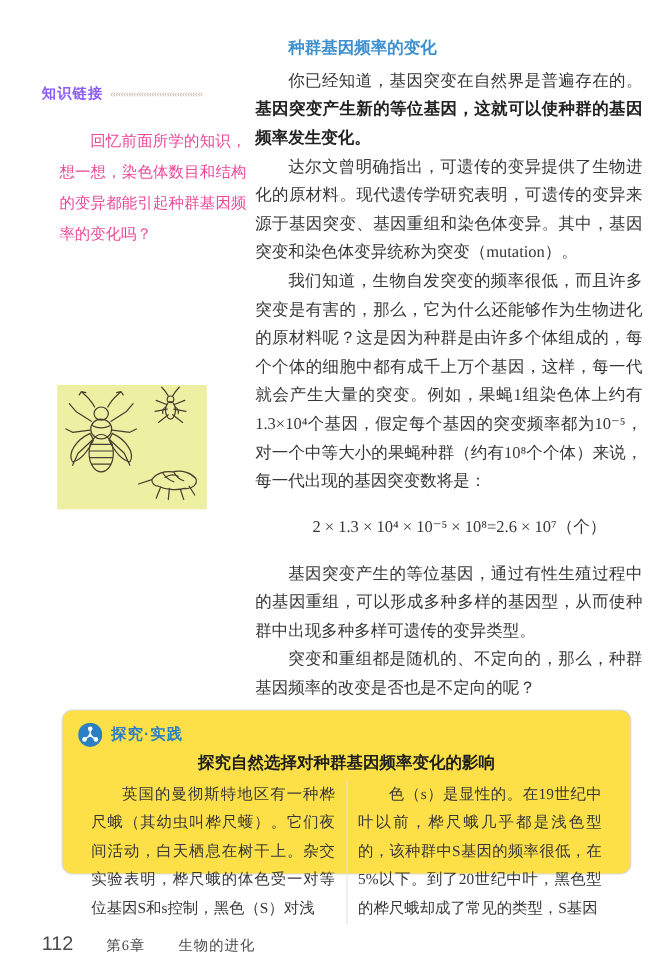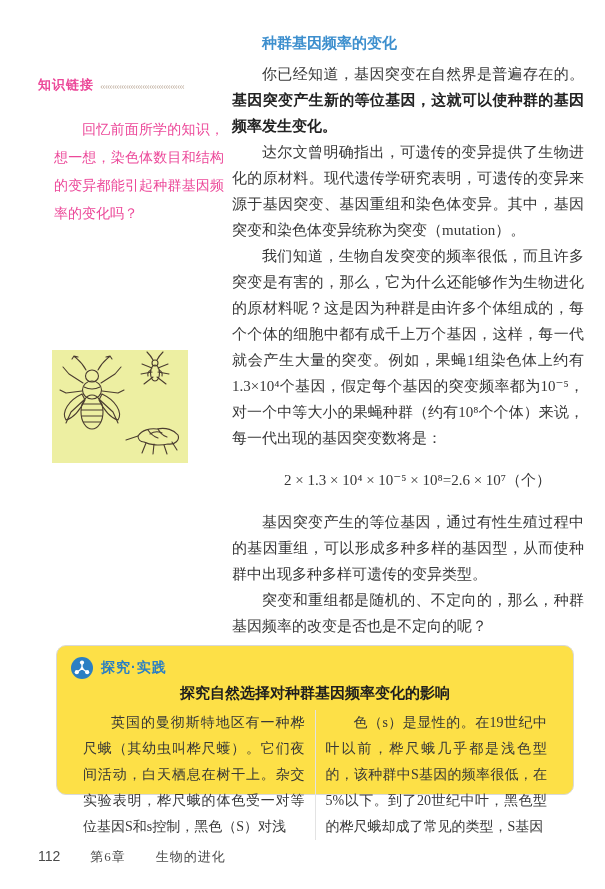--- a/index.html
+++ b/index.html
@@ -9,21 +9,21 @@
     background:#ffffff;
     font-family:"Liberation Serif","DejaVu Serif",serif;
     color:#373737;
     overflow:hidden;
   }
   
   .knowledge{position:absolute;left:38px;top:76px;width:186px;}
   .knowledge-head{display:flex;align-items:center;gap:6px;white-space:nowrap;}
   .knowledge-label{
     font-family:Liberation Mono, monospace;
-    font-weight:bold;font-size:13px;color:#ec4899;letter-spacing:1px;
+    font-weight:bold;font-size:13px;color:#8b5cf6;letter-spacing:1px;
   }
   .chevrons{
     font-size:10px;color:#c4b4a6;letter-spacing:-1px;overflow:hidden;
     flex:1 1 auto;max-width:96px;user-select:none;
   }
   .knowledge-text{
     margin-top:22px;
     font-size:14px;line-height:28px;color:#ec4899;
     text-align:justify;text-indent:2em;margin-left:16px;
   }
@@ -80,21 +80,21 @@
     flex:1 1 50%;font-size:14px;line-height:26px;
     text-align:justify;text-indent:2em;padding:0 10px;
   }
   .explore-col.right{border-left:1px solid #e3e3e3;}
   
   .footer{
     position:absolute;left:38px;top:848px;
     display:flex;align-items:baseline;gap:12px;
     color:#4a4a4a;
   }
-  .footer-page{font-family:"Liberation Sans","DejaVu Sans",sans-serif;font-size:14px;}
+  .footer-page{font-family:"Liberation Sans","DejaVu Sans",sans-serif;font-size:18px;}
   .footer-chapter,.footer-title{font-size:13px;letter-spacing:1px;margin-left:18px;}
 </style>
 </head>
 <body>
 
 <div class="page">
 
   <div class="knowledge">
     <div class="knowledge-head">
       <span class="knowledge-label">知识链接</span>

